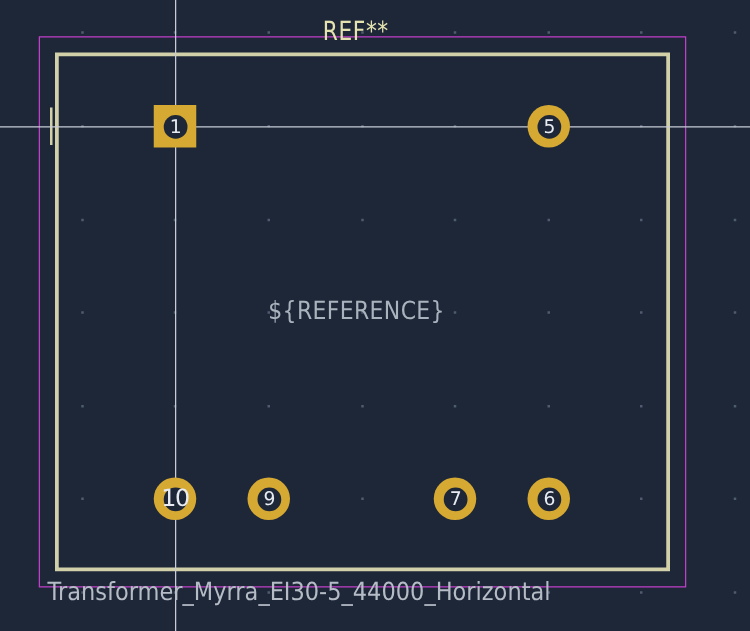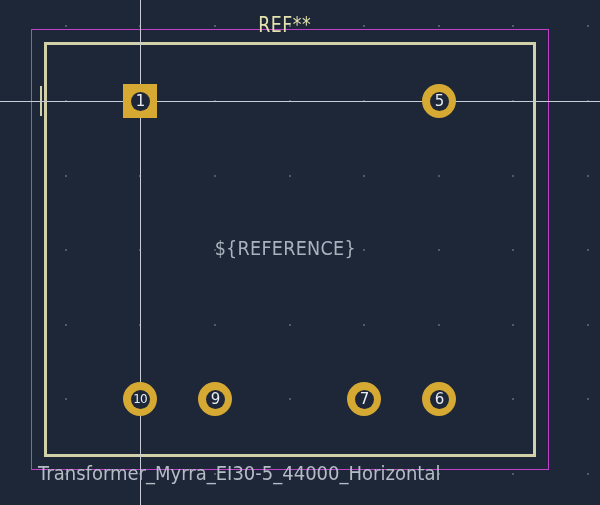--- a/index.html
+++ b/index.html
@@ -130,21 +130,21 @@
 
   <div class="value-text" style="left:205px; top:236px;">${REFERENCE}</div>
 
   <div class="pad" style="left:123px; top:84px; width:34px; height:34px;">
     <div class="drill">1</div>
   </div>
   <div class="pad round" style="left:422px; top:84px; width:34px; height:34px;">
     <div class="drill">5</div>
   </div>
   <div class="pad round" style="left:123px; top:382px; width:34px; height:34px;">
-    <div class="drill" style="font-size:12px;">10</div>
+    <div class="drill" style="font-size:19px;">10</div>
   </div>
   <div class="pad round" style="left:198px; top:382px; width:34px; height:34px;">
     <div class="drill">9</div>
   </div>
   <div class="pad round" style="left:347px; top:382px; width:34px; height:34px;">
     <div class="drill">7</div>
   </div>
   <div class="pad round" style="left:422px; top:382px; width:34px; height:34px;">
     <div class="drill">6</div>
   </div>

